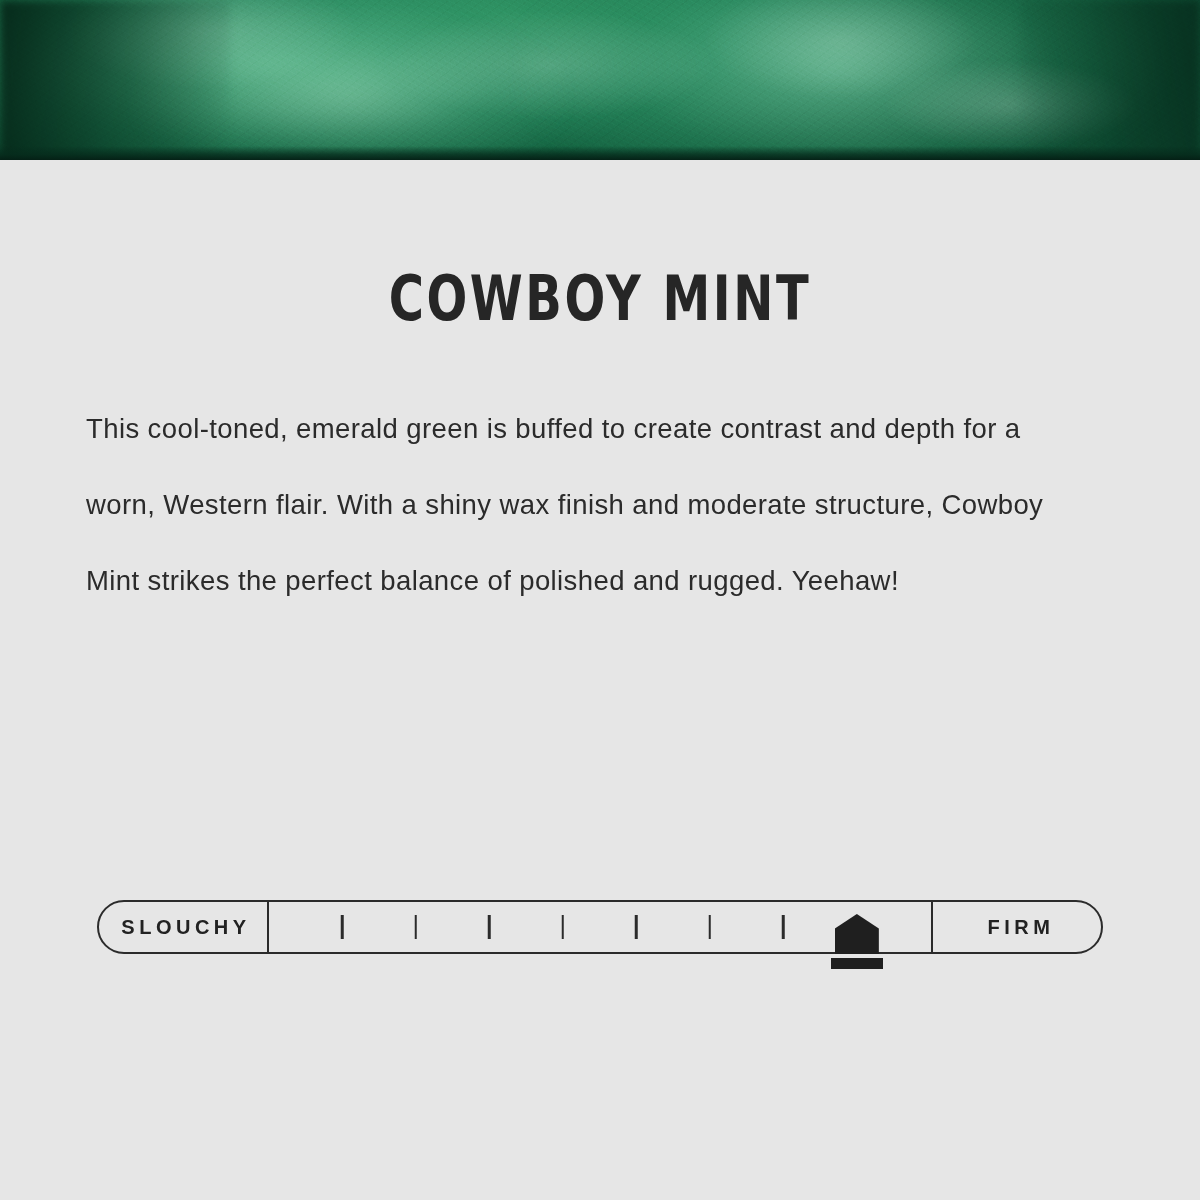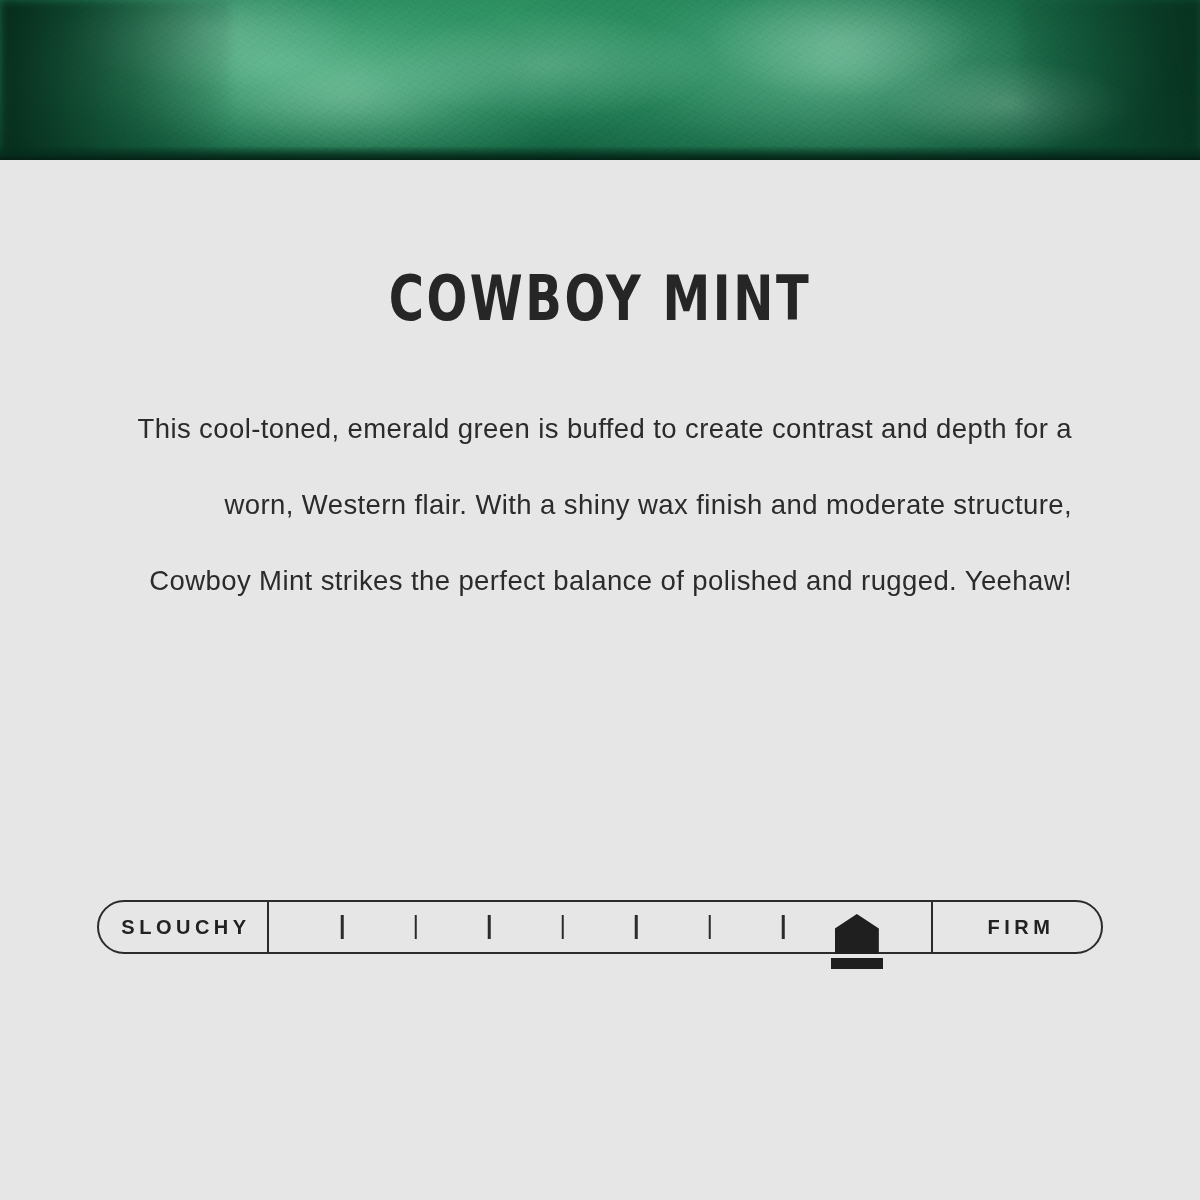--- a/index.html
+++ b/index.html
@@ -121,22 +121,22 @@
     font-family: "DejaVu Sans Condensed", "Liberation Sans Narrow", "Liberation Sans", sans-serif;
     font-weight: 700;
     font-size: 62px;
     letter-spacing: 3px;
     color: #262626;
     transform: scaleX(0.86);
     transform-origin: center;
   }
   .desc {
     margin: 0;
-    padding: 56px 128px 0 116px;
-    text-align: right;
+    padding: 56px 128px 0 86px;
+    text-align: left;
     font-family: "Liberation Sans", sans-serif;
     font-size: 27.5px;
     line-height: 76px;
     letter-spacing: 0.4px;
     color: #2b2b2b;
     font-weight: 400;
   }
 
   
   .scales {

